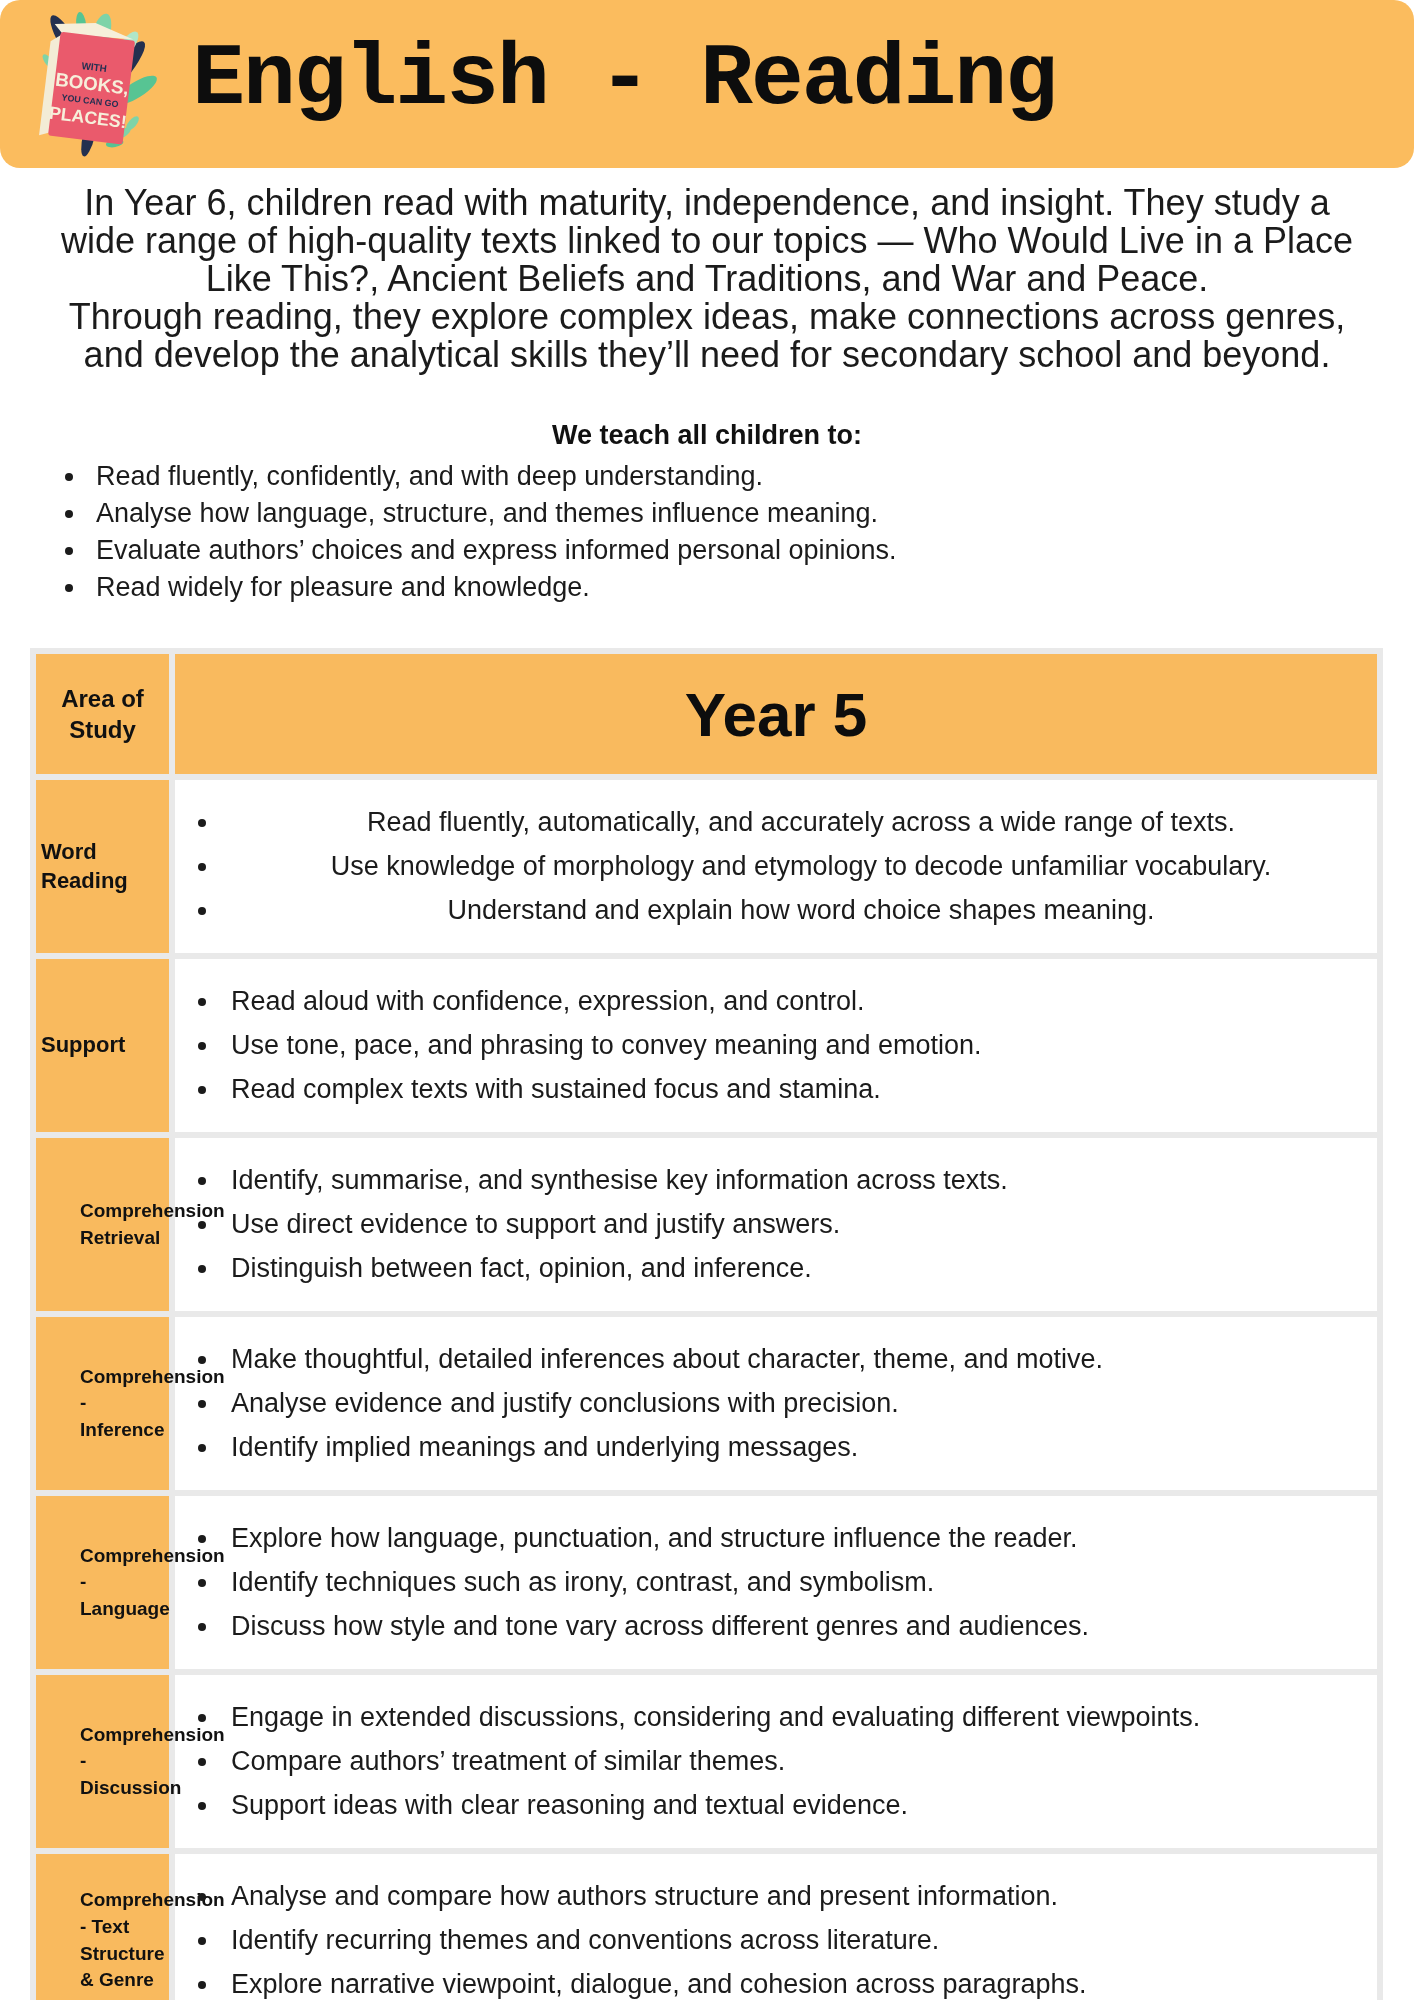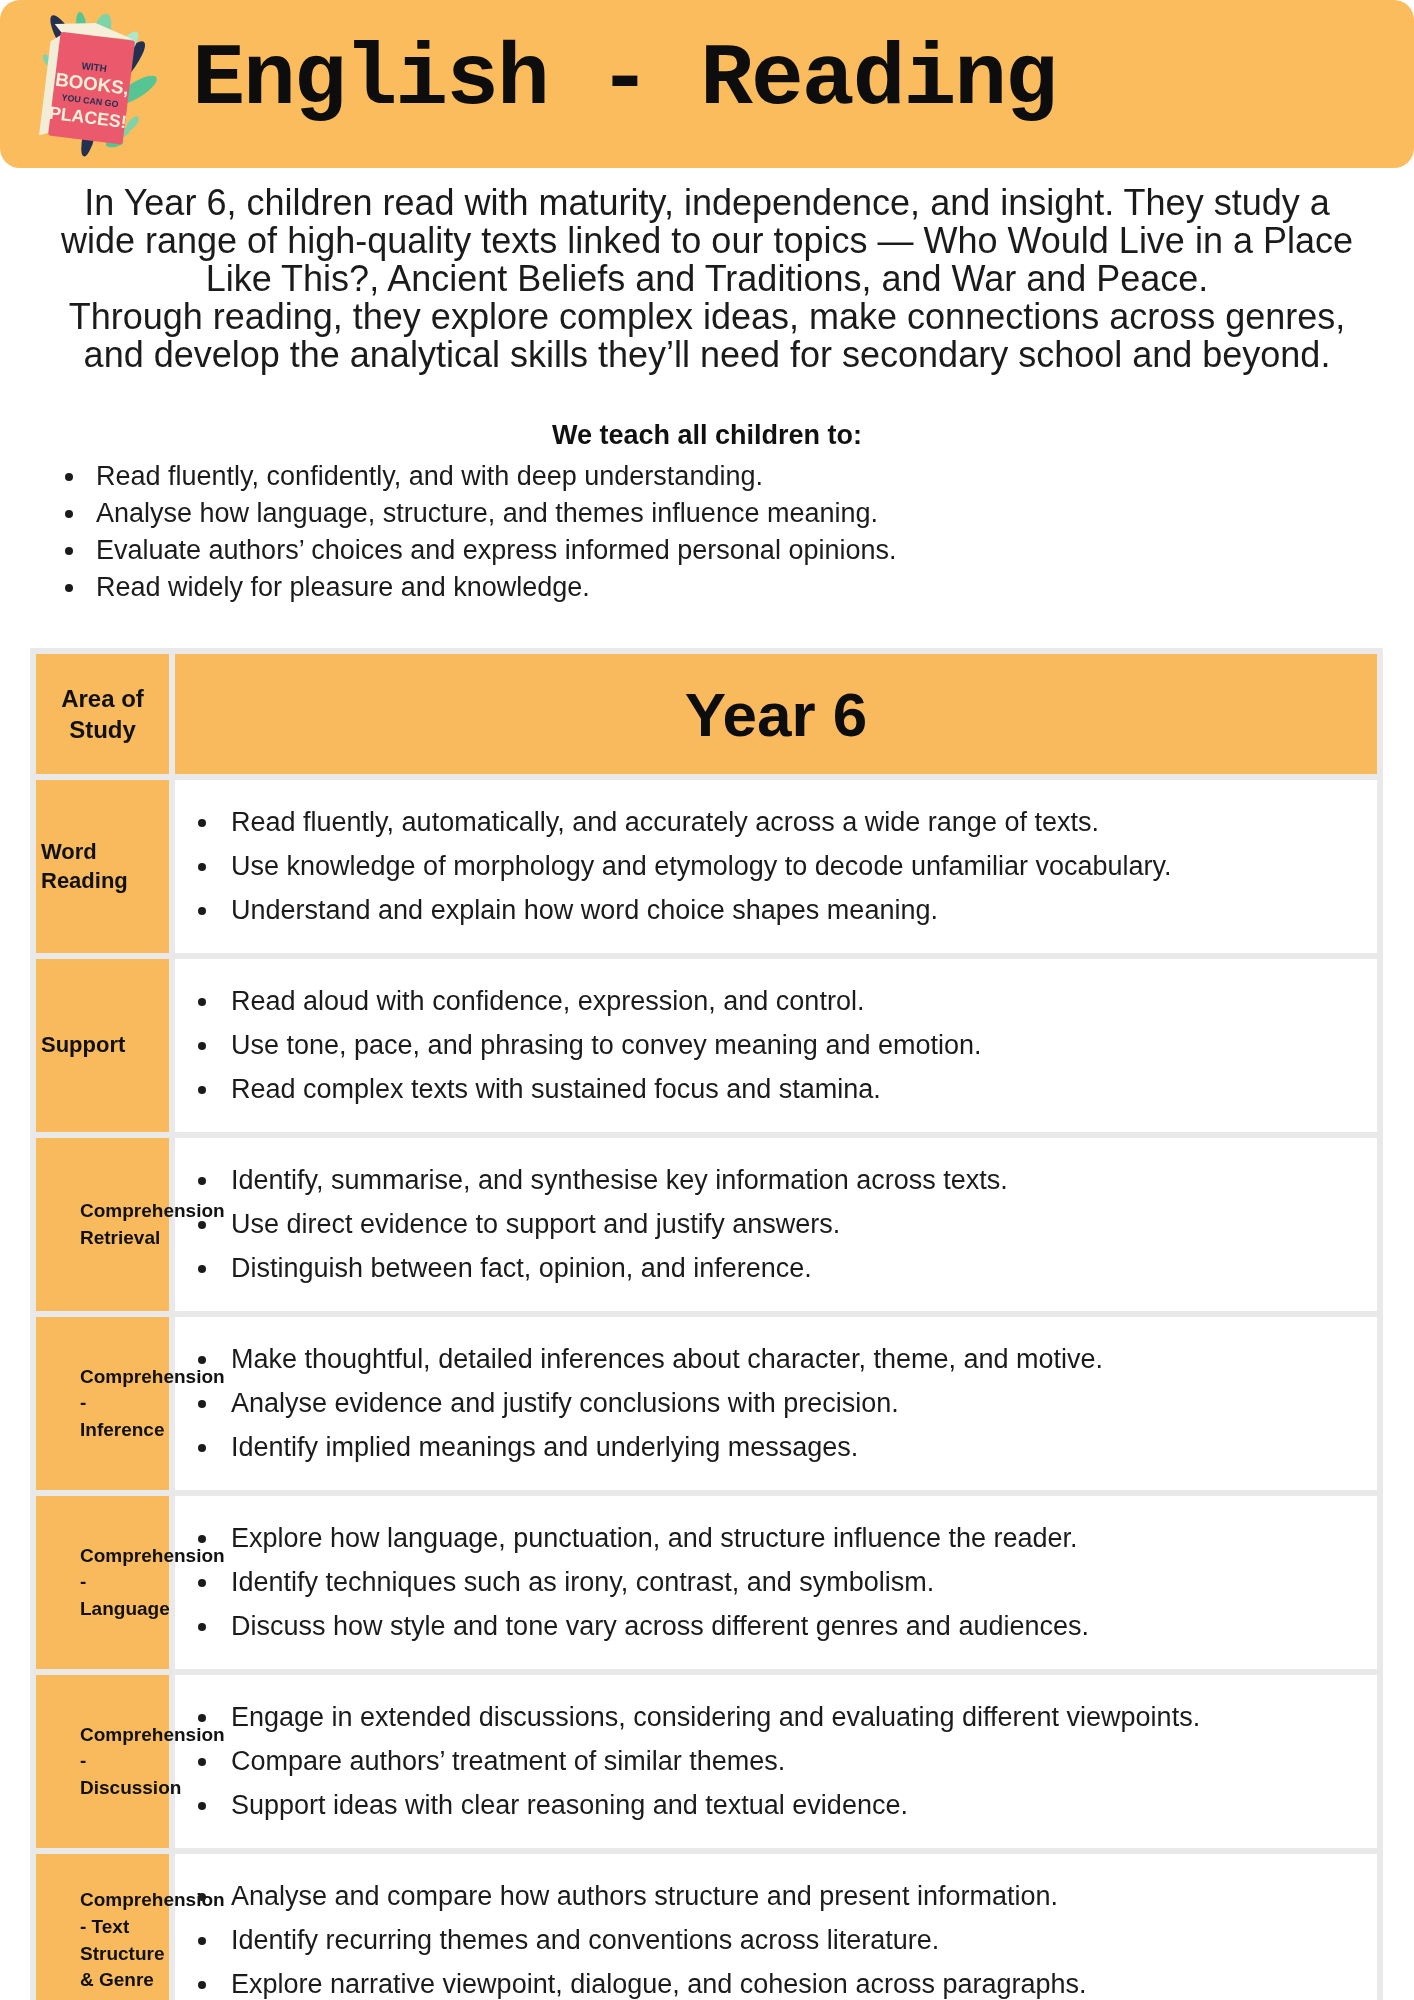--- a/index.html
+++ b/index.html
@@ -125,21 +125,21 @@
     padding: 16px 6px 16px 0;
   }
   .content-cell ul {
     margin: 0;
     padding-left: 46px;
     font-size: 27px;
     line-height: 35px;
     color: #1b1b1b;
   }
   .content-cell li { margin: 9px 0; padding-left: 10px; }
-  .curriculum-table tbody tr:first-child .content-cell { height: 163px; }
+  .curriculum-table tbody tr:first-child .content-cell { height: 163px; text-align: center; }
   .curriculum-table tbody tr { height: 156px; }
 </style>
 </head>
 <body style="--header-bg: #FBBC5E; --cell-bg: #F9BA5E;">
 
 <div class="page">
 
   <header class="header">
     <svg class="logo" viewBox="0 0 150 152" aria-hidden="true">
       <g>
@@ -185,21 +185,21 @@
   </section>
 
   <table class="curriculum-table">
     <colgroup>
       <col class="area-col">
       <col>
     </colgroup>
     <thead>
       <tr>
         <th class="area-header">Area of Study</th>
-        <th class="year-header">Year 6</th>
+        <th class="year-header">Year 5</th>
       </tr>
     </thead>
     <tbody>
         <tr>
           <td class="area-cell">Word Reading</td>
           <td class="content-cell">
             <ul>
               <li>Read fluently, automatically, and accurately across a wide range of texts.</li>
               <li>Use knowledge of morphology and etymology to decode unfamiliar vocabulary.</li>
               <li>Understand and explain how word choice shapes meaning.</li>

